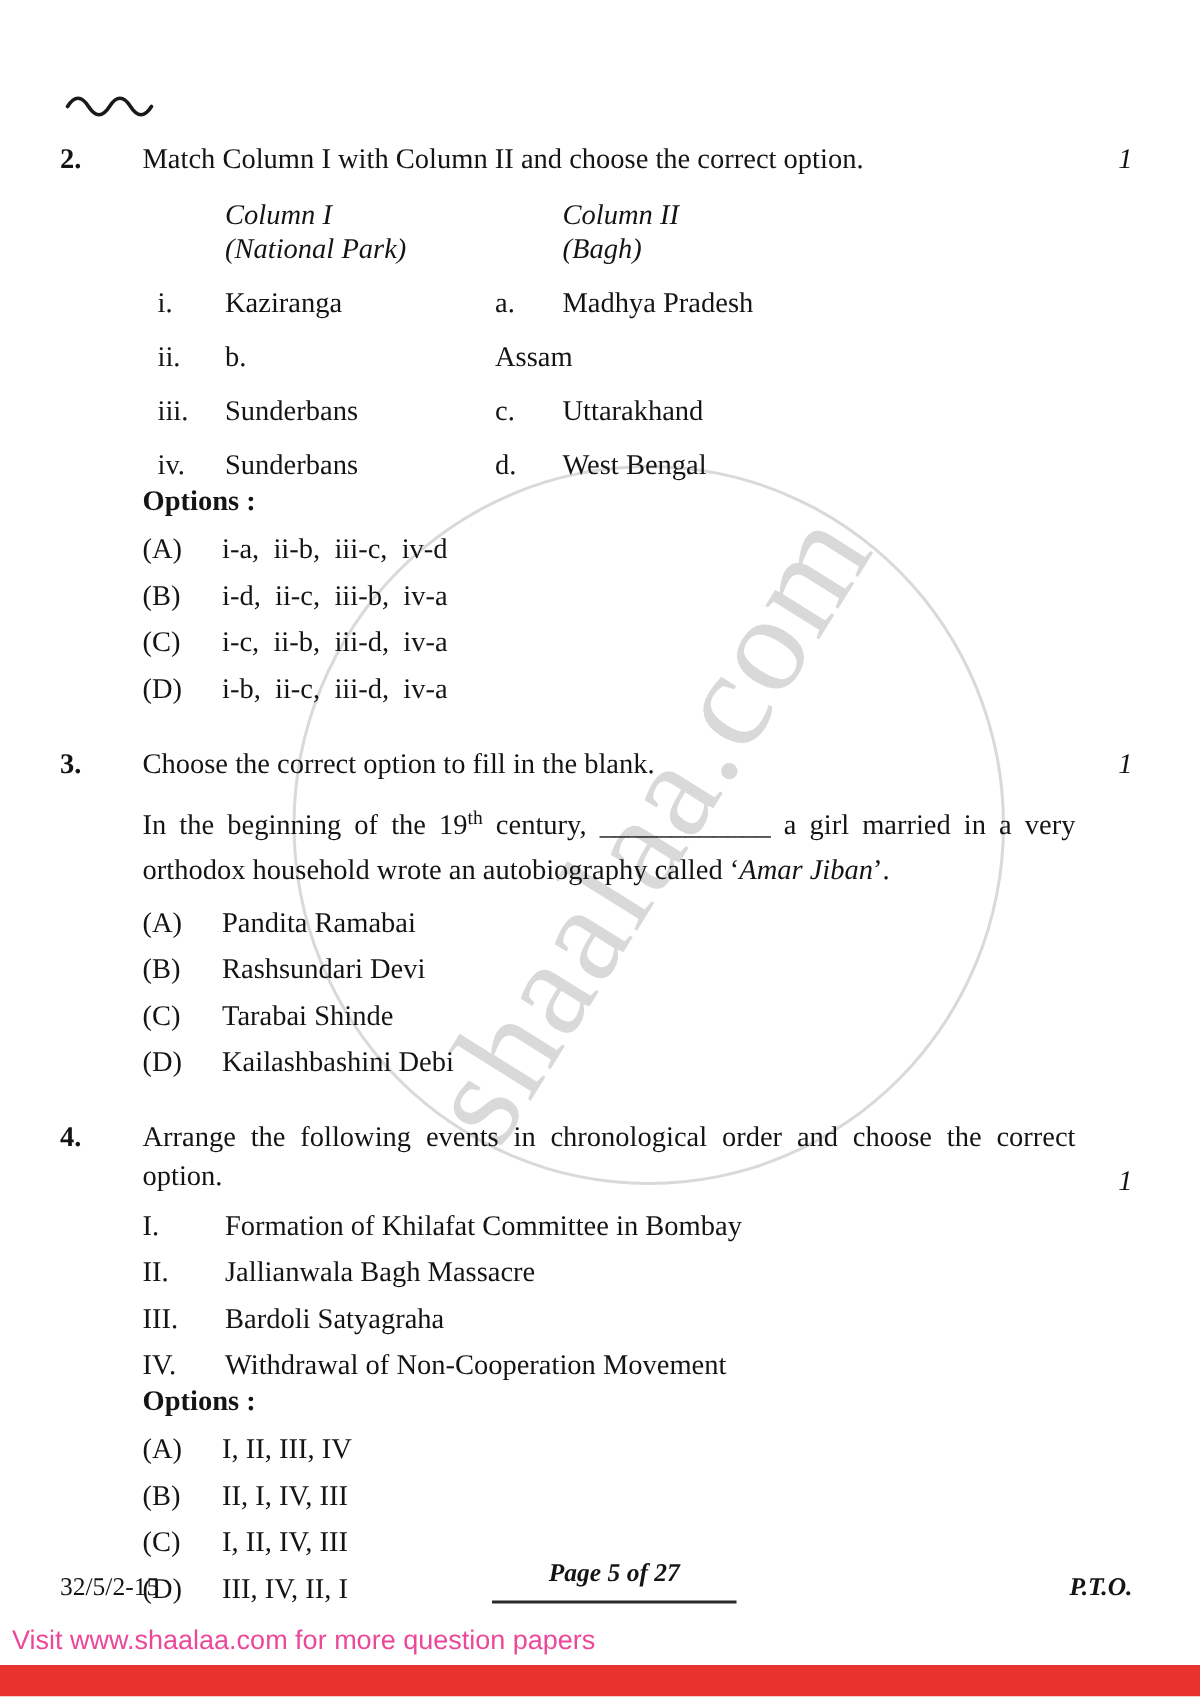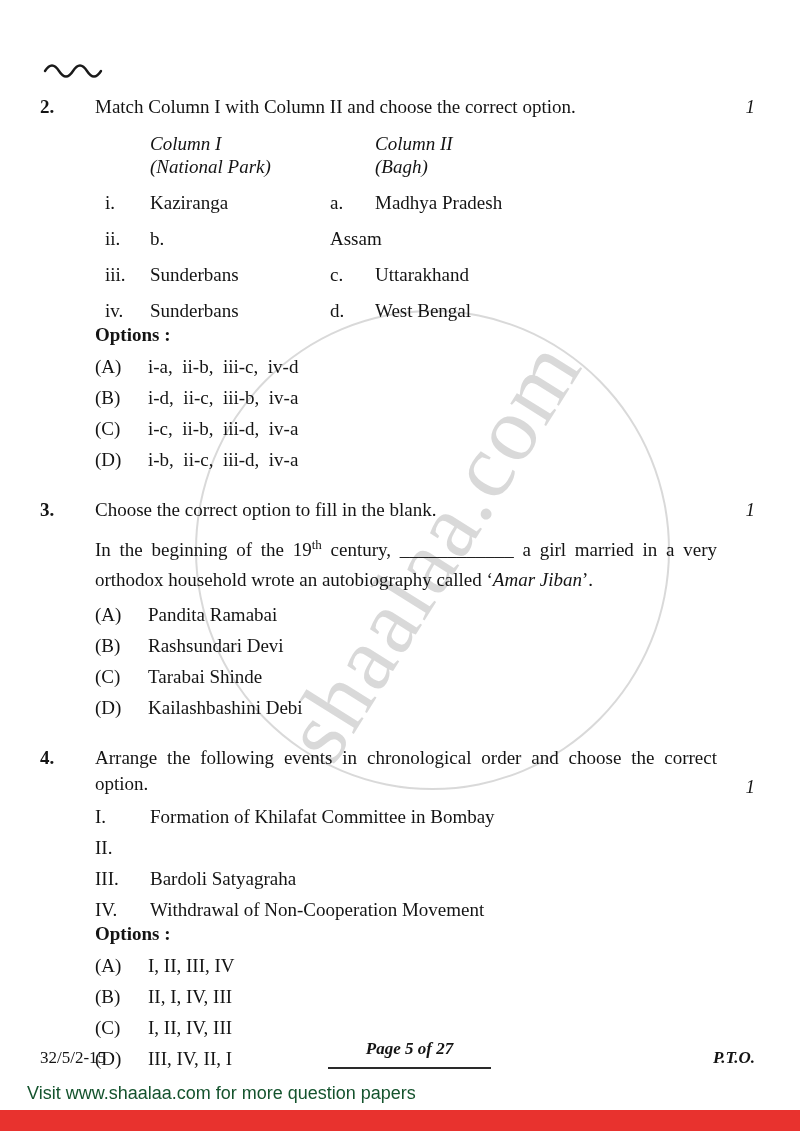--- a/index.html
+++ b/index.html
@@ -97,25 +97,25 @@
     font-style: italic; font-weight: bold;
     padding: 0 38px 7px 38px;
     border-bottom: 2px solid #2a2a2a;
     line-height: 22px;
   }
   .footer-pto { font-style: italic; font-weight: bold; line-height: 22px; }
 
   
   .banner-text {
     position: absolute;
-    left: 27px; bottom: 27px;
+    left: 8px; bottom: 27px;
     z-index: 1;
     font-family: "Liberation Sans", sans-serif;
     font-size: 18px;
-    color: #14532d;
+    color: #ec4899;
   }
   .red-bar {
     position: absolute;
     left: 0; right: 0; bottom: 0;
     height: 21px;
     background: var(--brand-red);
     z-index: 1;
   }
 </style>
 </head>
@@ -226,20 +226,21 @@
       <span class="q-num">4.</span>
       <div class="q-body">
         <div class="q-text justify">Arrange the following events in chronological order and choose the correct option.</div>
 
         <div class="event-row">
           <span class="event-idx">I.</span>
           <span>Formation of Khilafat Committee in Bombay</span>
         </div>
         <div class="event-row">
           <span class="event-idx">II.</span>
+          <span>Jallianwala Bagh Massacre</span>
         </div>
         <div class="event-row">
           <span class="event-idx">III.</span>
           <span>Bardoli Satyagraha</span>
         </div>
         <div class="event-row">
           <span class="event-idx">IV.</span>
           <span>Withdrawal of Non-Cooperation Movement</span>
         </div>
 

